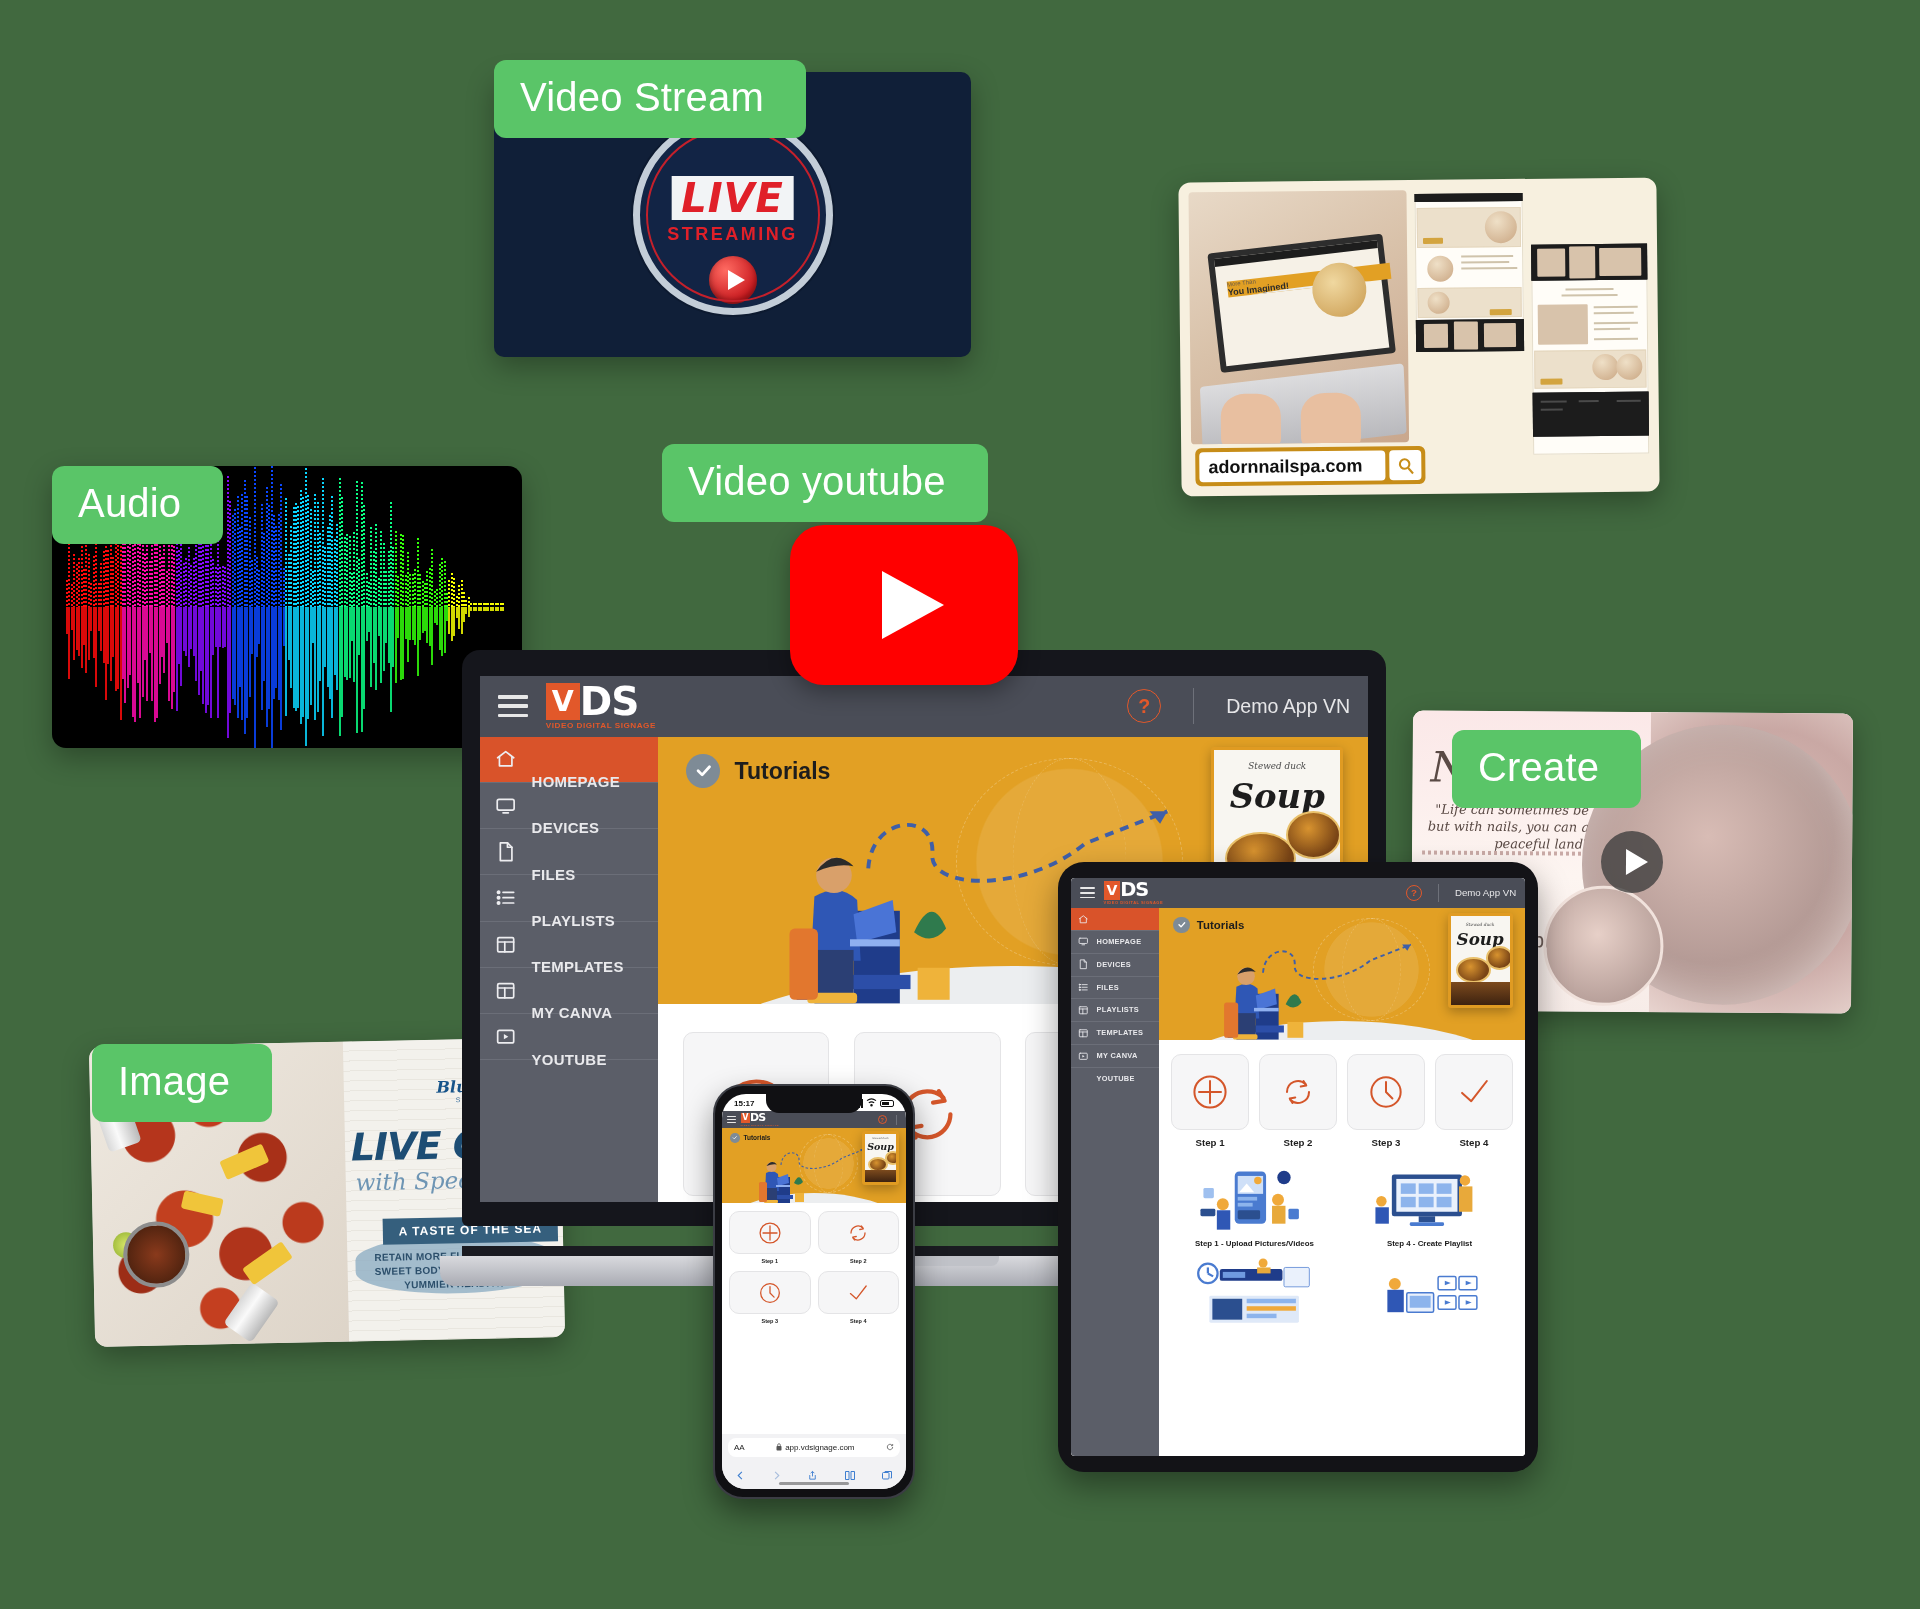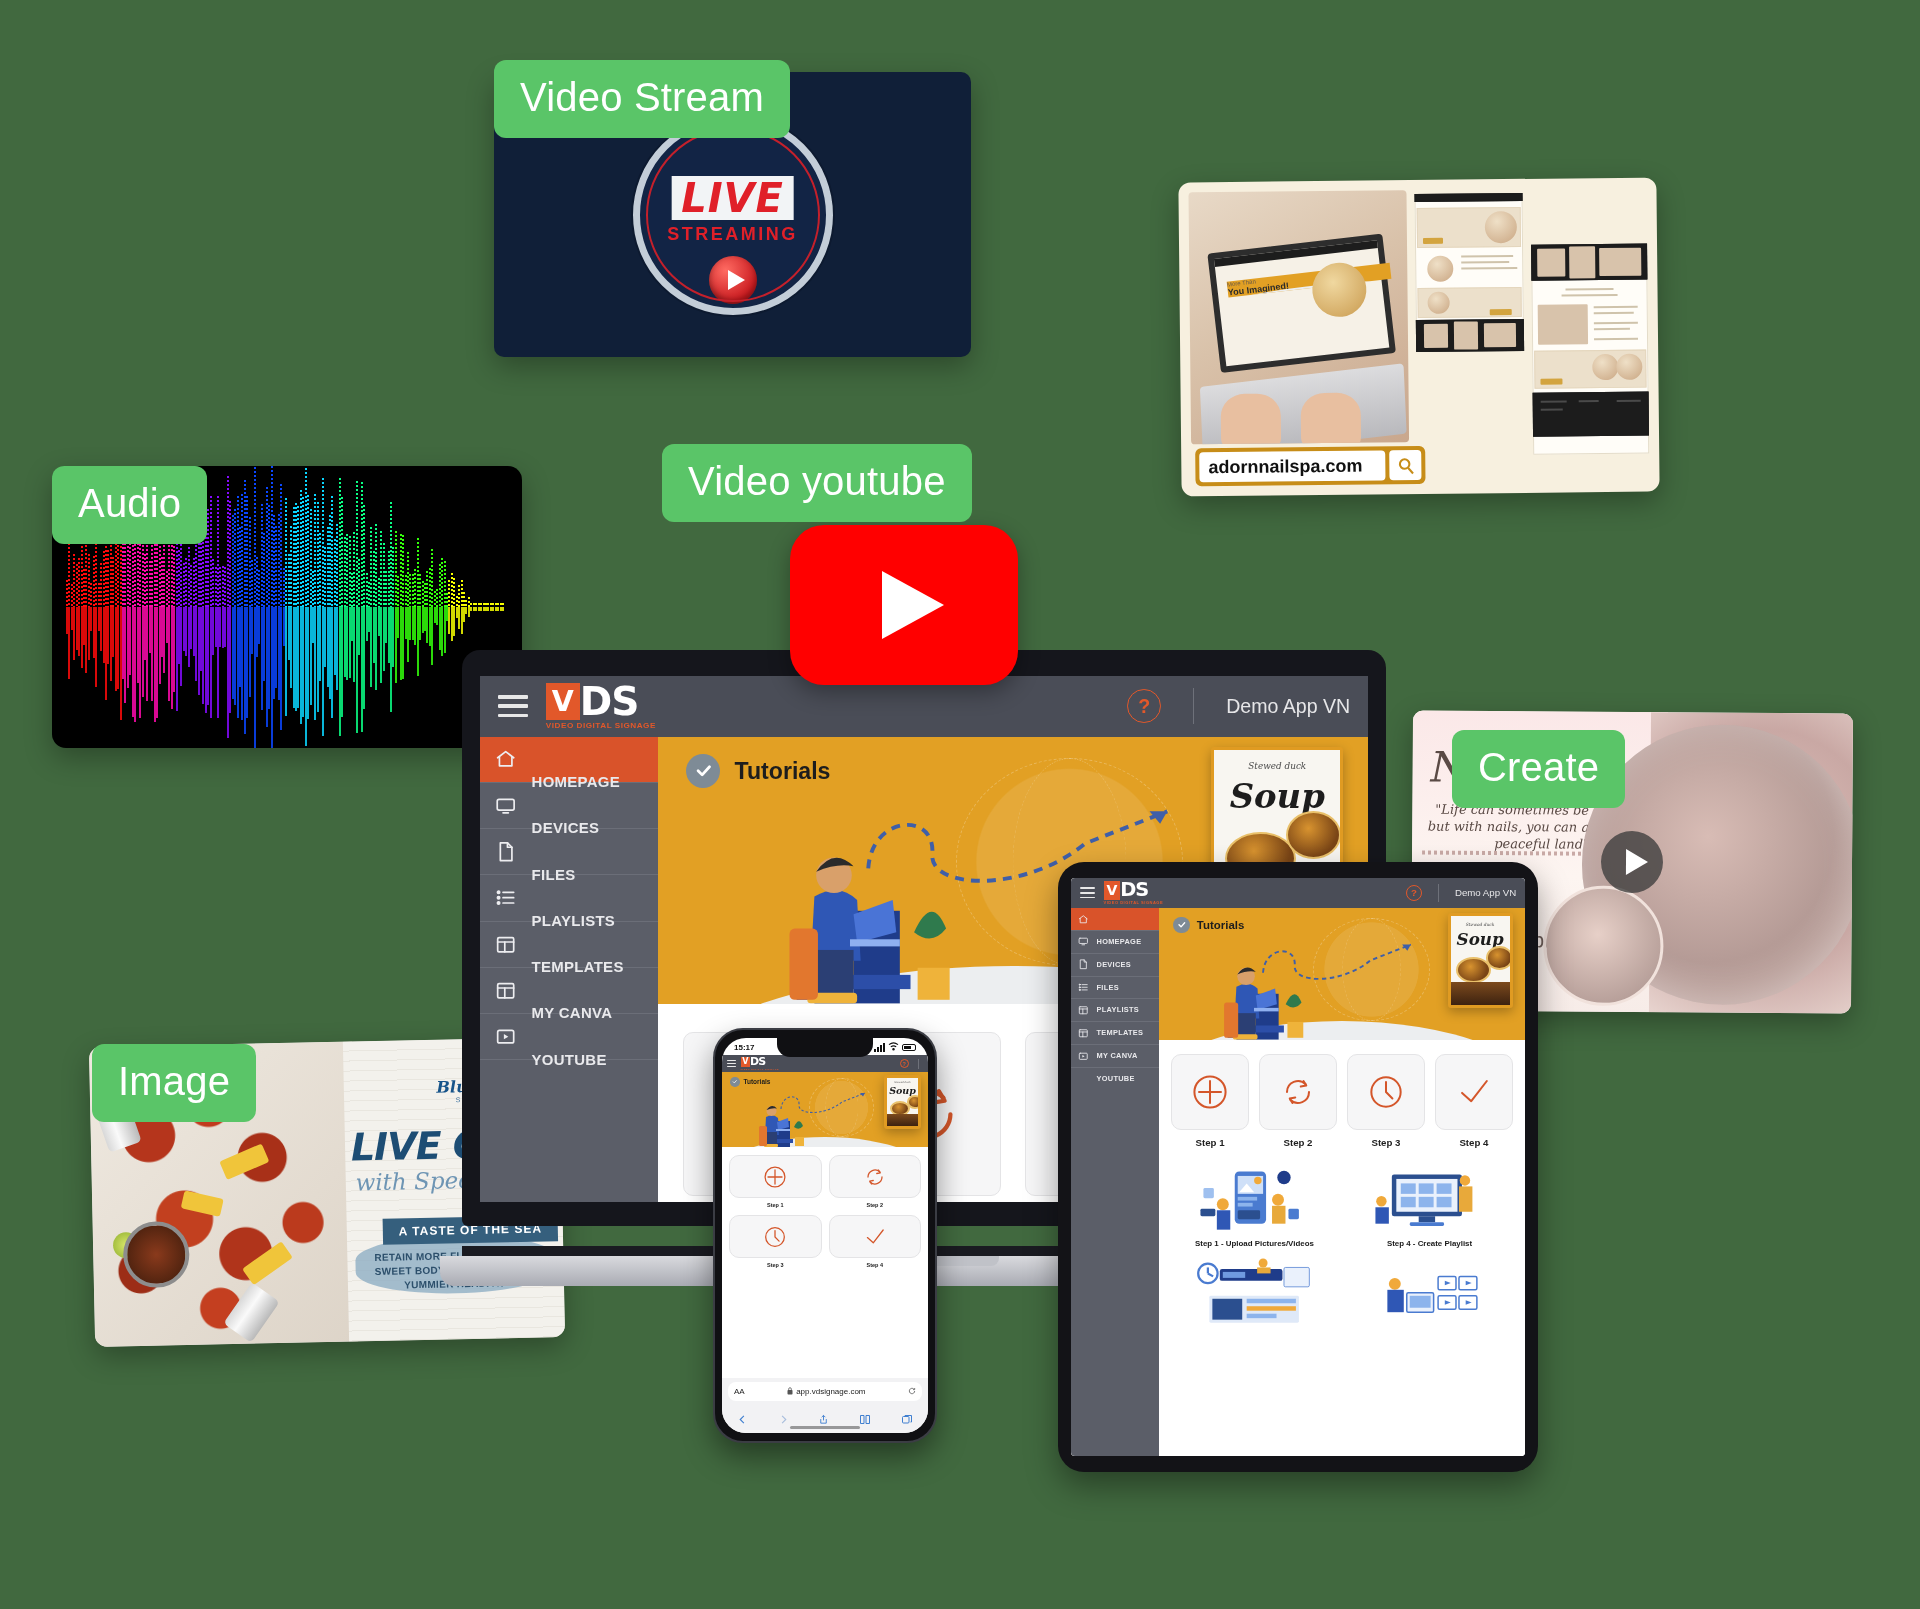--- a/index.html
+++ b/index.html
@@ -13,21 +13,21 @@
   .stage { position: absolute; inset: 0; }
 
   
   .badge {
     position: absolute;
     background: #5ac568;
     color: #ffffff;
     border-radius: 12px;
     font-size: 40px;
     line-height: 1;
-    padding: 17px 26px 21px 26px;
+    padding: 17px 42px 21px 26px;
     white-space: nowrap;
     z-index: 40;
     font-weight: 400;
     letter-spacing: .2px;
   }
 
   
   .card {
     position: absolute;
     border-radius: 14px;
@@ -343,21 +343,21 @@
 
   
   #tablet { position:absolute; left: 1058px; top: 862px; width: 480px; height: 610px; z-index: 22; }
   #tablet .shell {
     position:absolute; inset:0; background:#131317; border-radius:26px;
     padding:16px 13px; box-shadow: 0 14px 32px rgba(0,0,0,.38);
   }
   #tablet .screen { width:100%; height:100%; border-radius:4px; overflow:hidden; position:relative; background:#fff; }
 
   
-  #phone { position:absolute; left: 713px; top: 1028px; width: 224px; height: 415px; z-index: 30; }
+  #phone { position:absolute; left: 713px; top: 1084px; width: 202px; height: 415px; z-index: 30; }
   #phone .shell {
     position:absolute; inset:0; background:#101013; border-radius:30px;
     padding:8px 7px; box-shadow: 0 14px 30px rgba(0,0,0,.42);
     border:2px solid #3b3d44;
   }
   #phone .screen { width:100%; height:100%; border-radius:24px; overflow:hidden; position:relative; background:#fff;
     display:flex; flex-direction:column; }
   #phone .notch-bar {
     position:absolute; left:50%; top:0; transform:translateX(-50%);
     width:96px; height:19px; background:#101013; border-radius:0 0 13px 13px; z-index:9;

